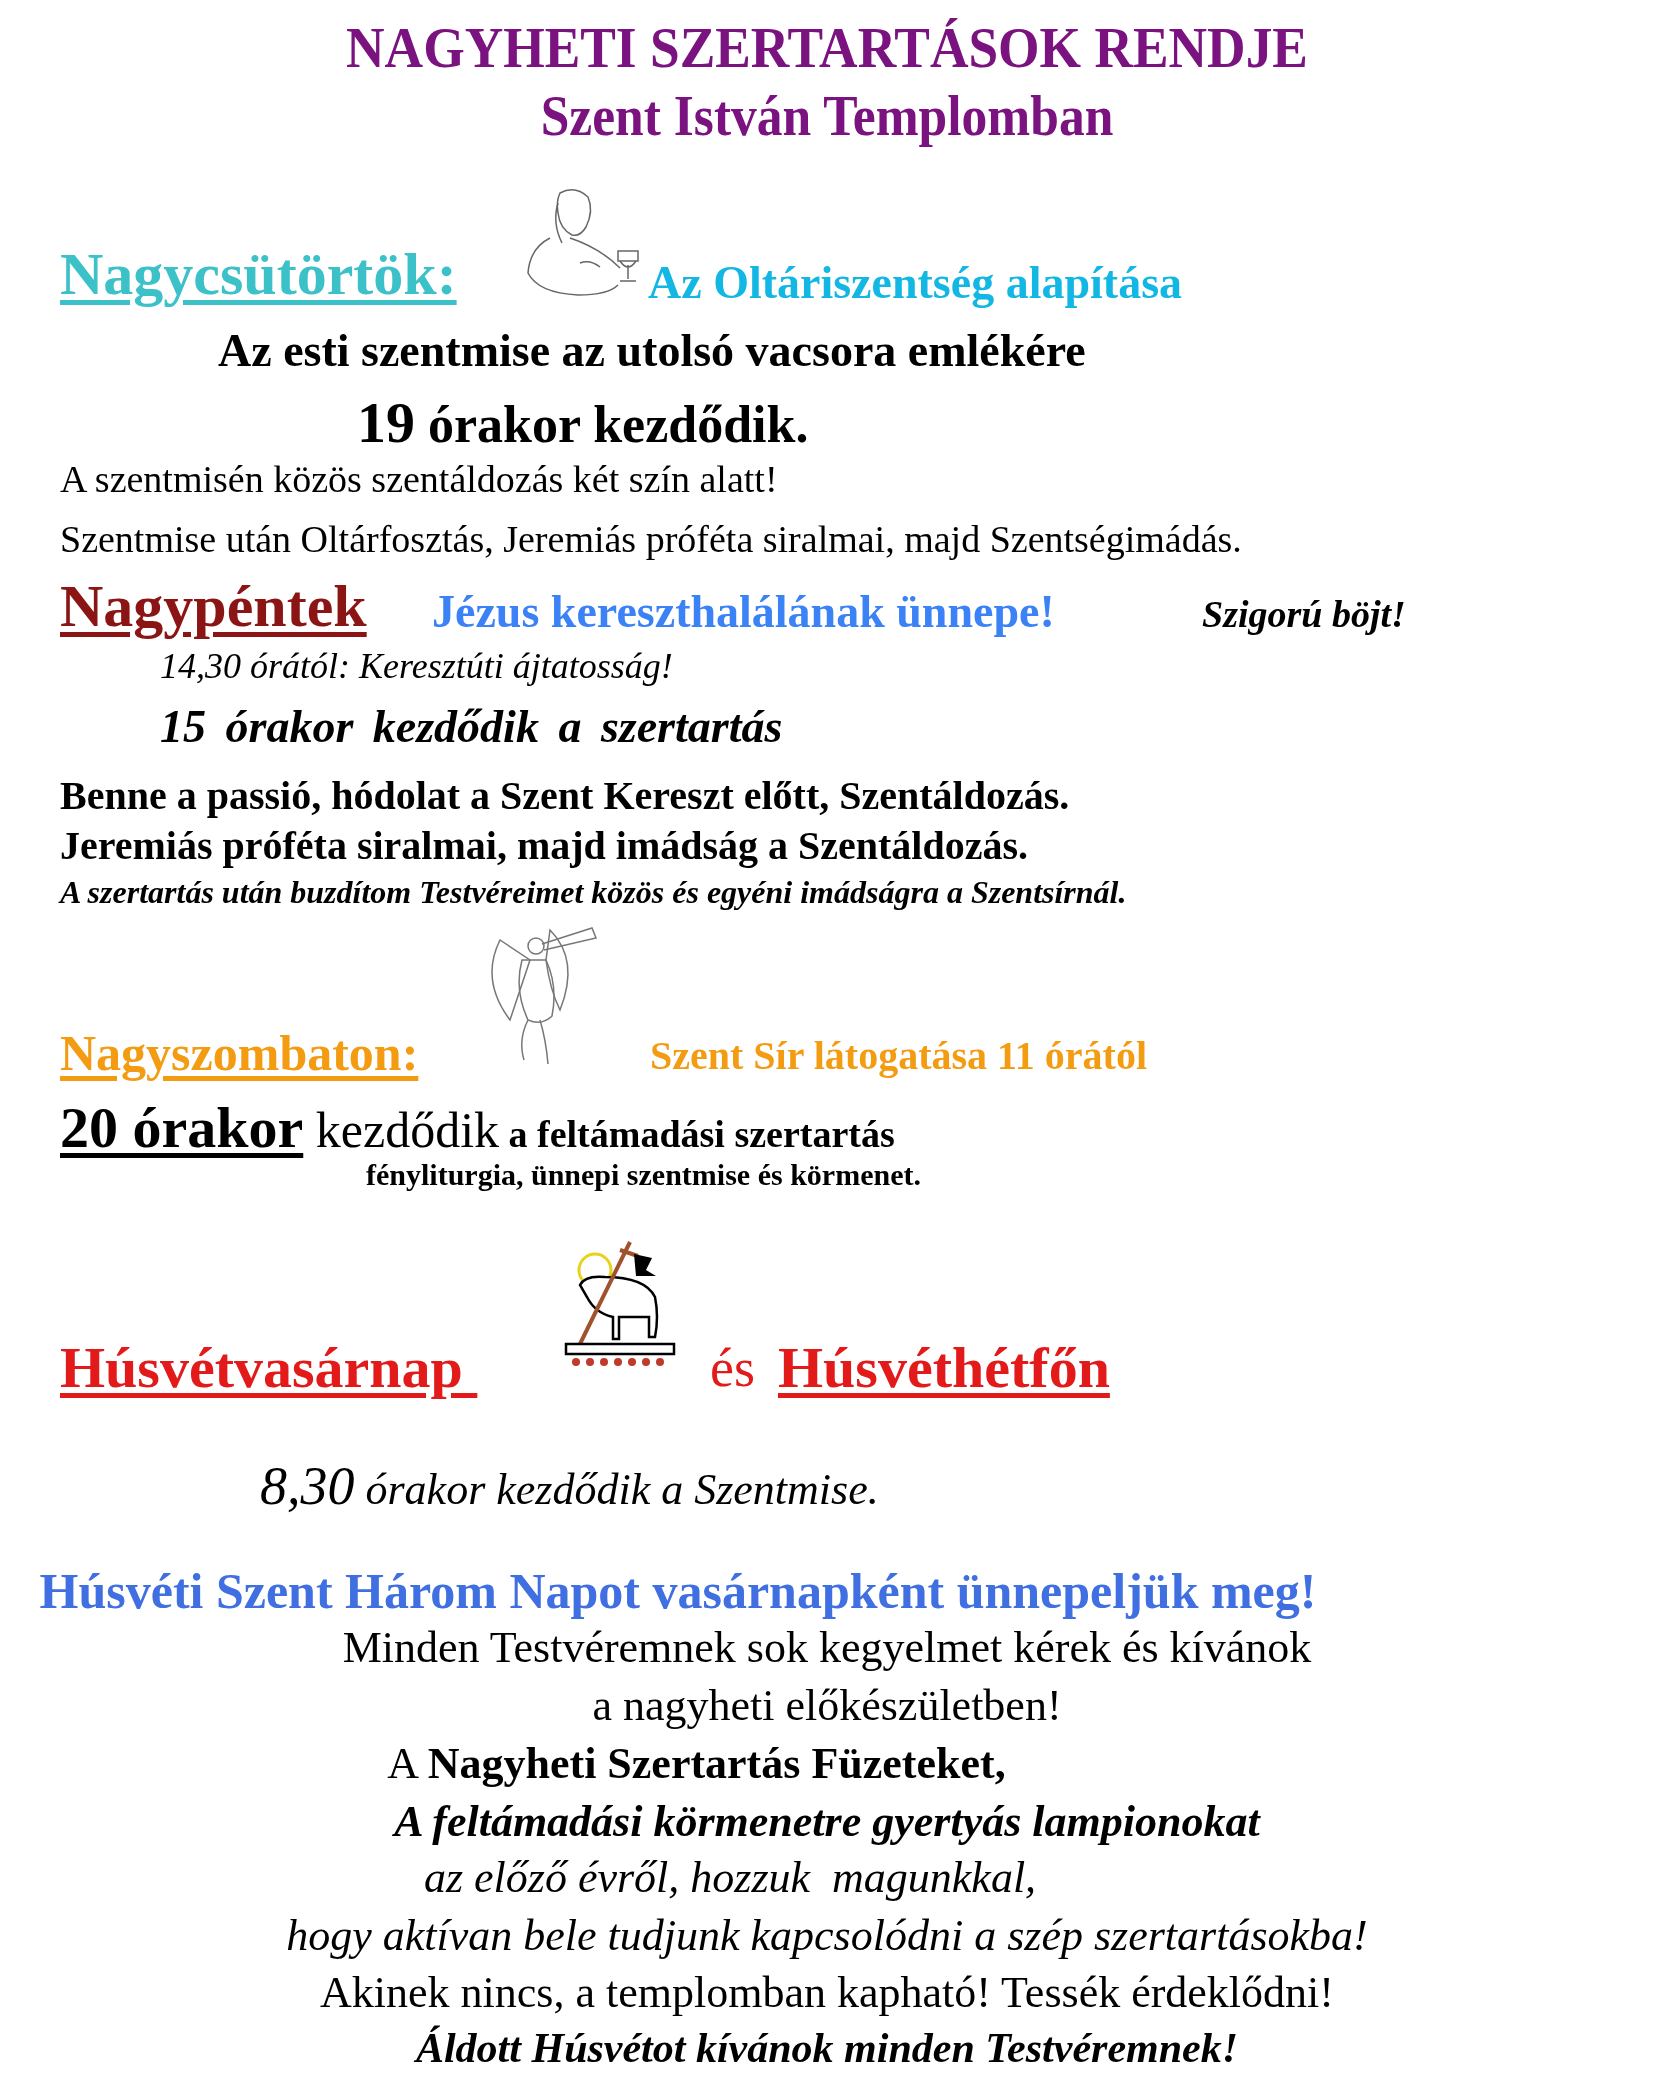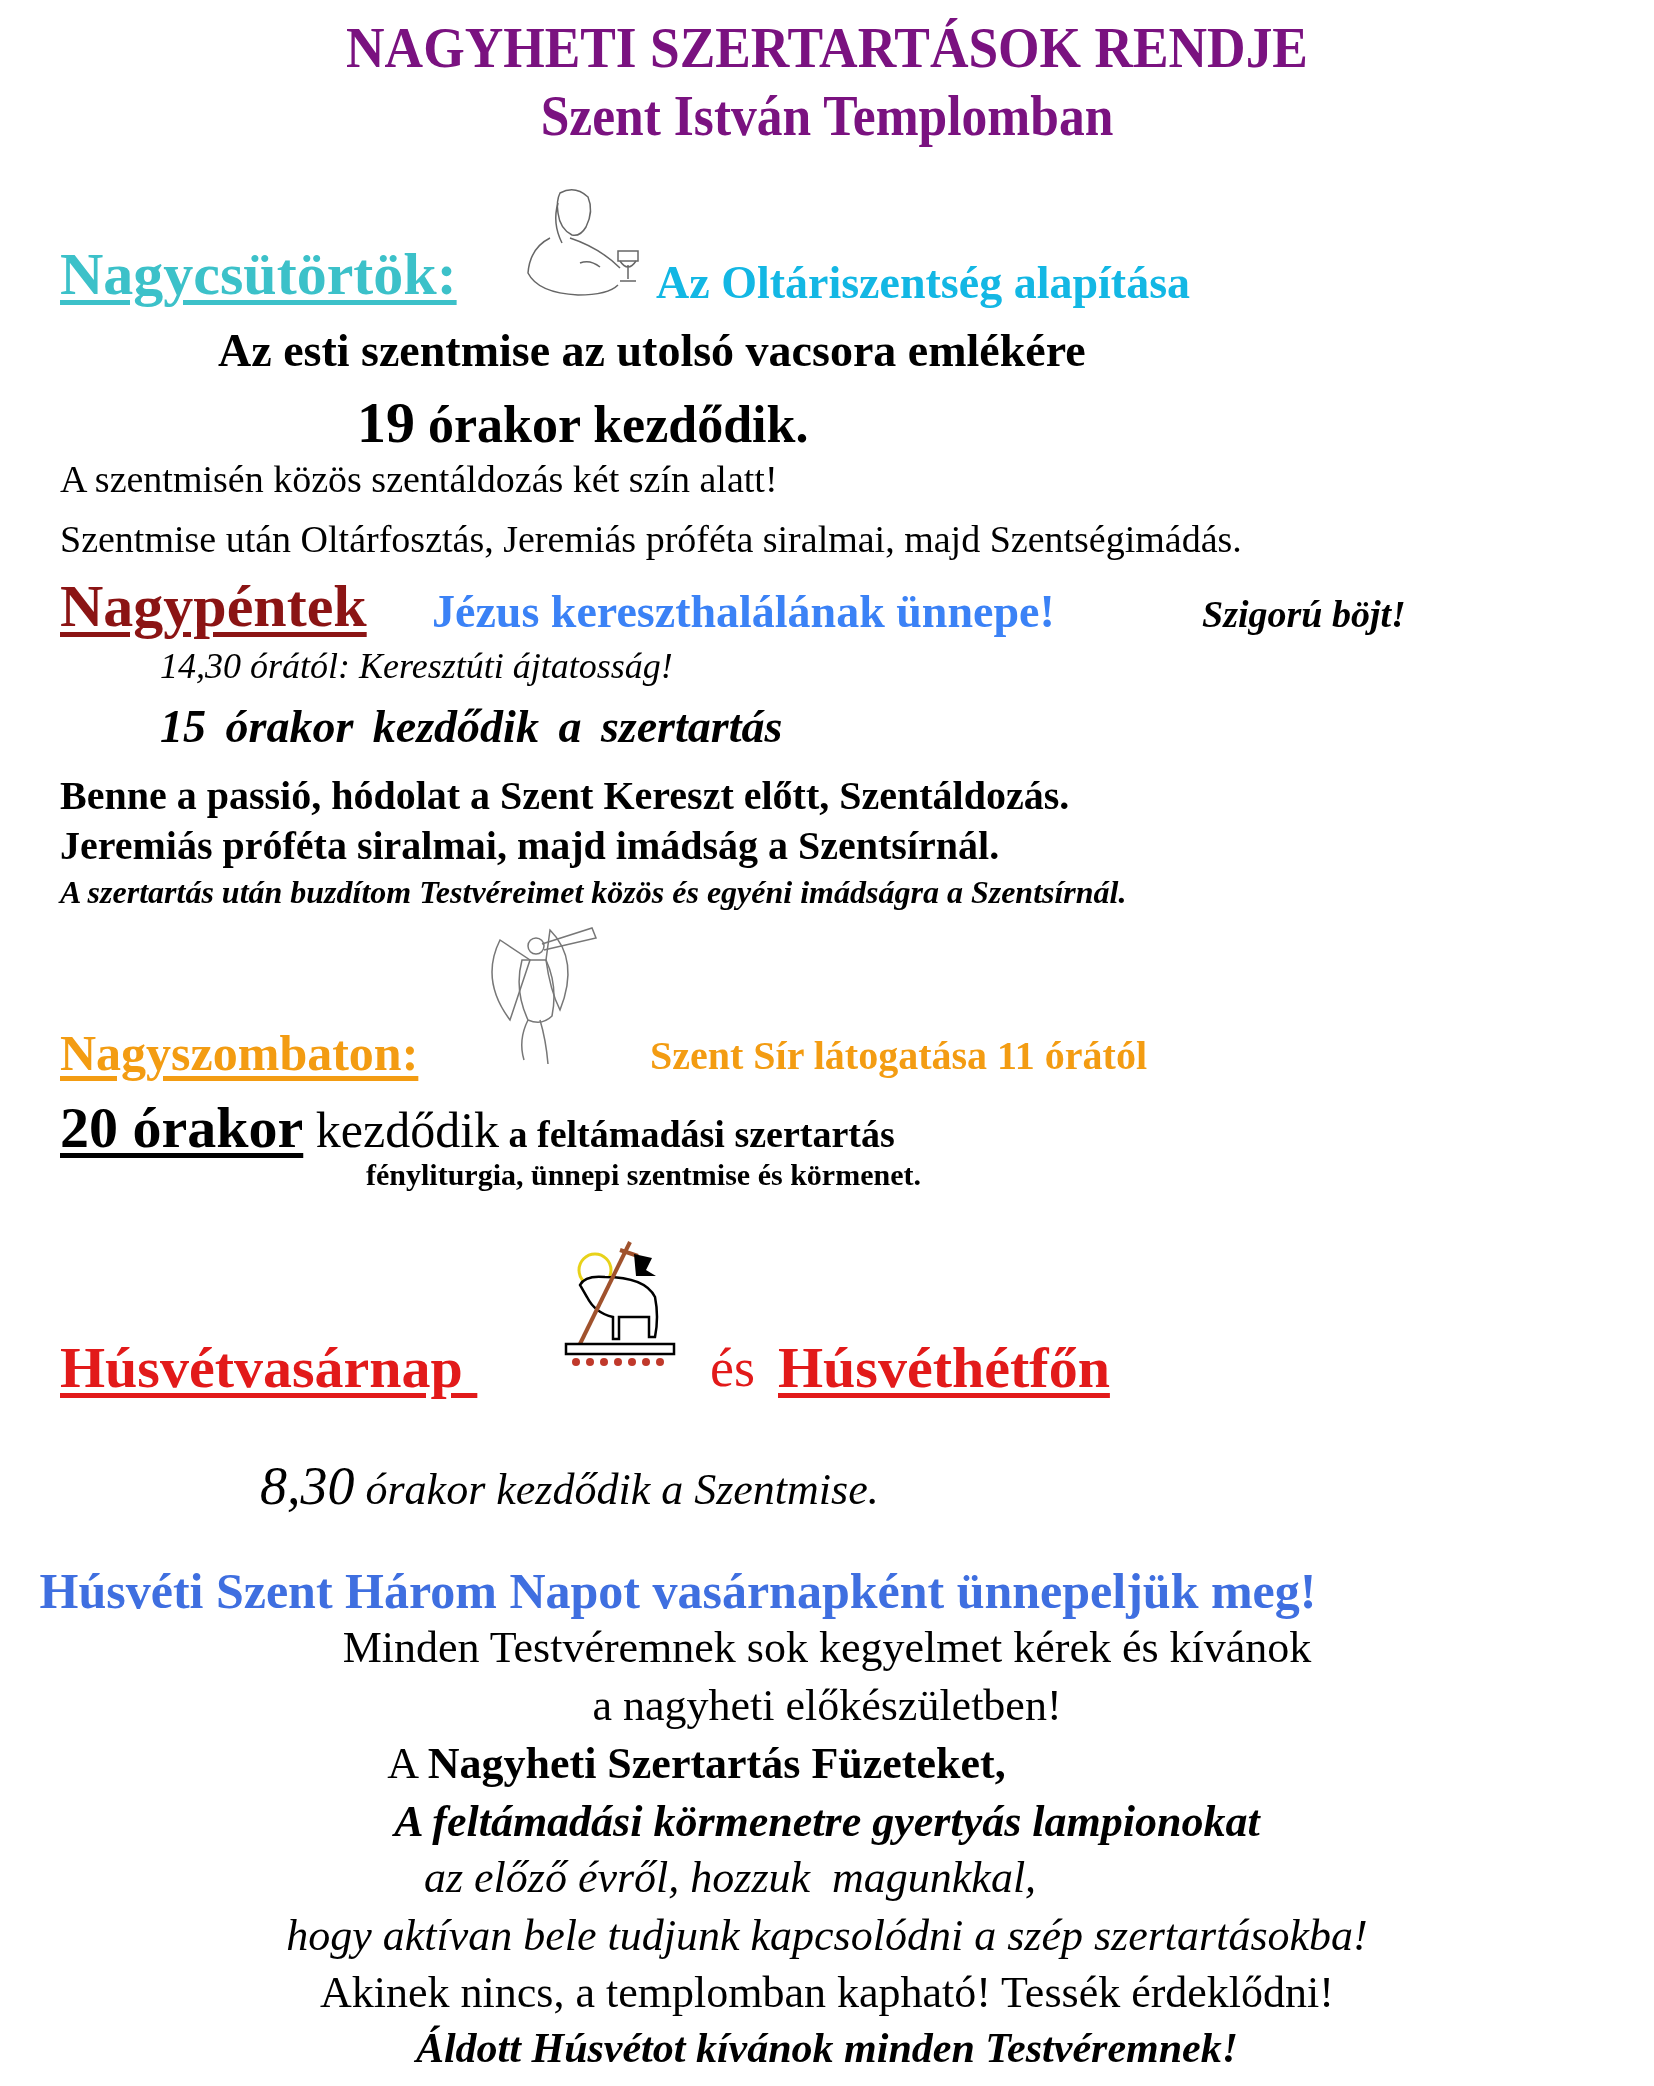--- a/index.html
+++ b/index.html
@@ -8,21 +8,21 @@
     .abs { position: absolute; white-space: nowrap; }
     .b { font-weight: bold; }
     .u { text-decoration: underline; text-decoration-thickness: 5px; text-underline-offset: 6px; }
 
     #title1 { left: 0; width: 1654px; text-align: center; top: 14px; font-size: 58px; font-weight: bold; color: #7a1280; transform: scaleX(0.92); transform-origin: center; }
     #title2 { left: 0; width: 1654px; text-align: center; top: 84px; font-size: 56px; font-weight: bold; color: #7a1280; transform: scaleX(0.92); transform-origin: center; }
 
     
     #thu-day { left: 60px; top: 240px; font-size: 60px; font-weight: bold; color: #3cc1c9; }
     #thu-img { left: 520px; top: 183px; width: 130px; height: 118px; }
-    #thu-sub { left: 648px; top: 256px; font-size: 46px; font-weight: bold; color: #13b7e4; margin-left: 8px; }
+    #thu-sub { left: 648px; top: 256px; font-size: 46px; font-weight: bold; color: #13b7e4; }
     #thu-l1 { left: 218px; top: 324px; font-size: 46px; font-weight: bold; }
     #thu-l2 { left: 357px; top: 389px; font-size: 52px; font-weight: bold; }
     #thu-l2 .num { font-size: 58px; }
     #thu-l3 { left: 60px; top: 457px; font-size: 38px; }
     #thu-l4 { left: 60px; top: 510px; font-size: 38px; margin-top: 7px; }
 
     
     #fri-day { left: 60px; top: 572px; font-size: 60px; font-weight: bold; color: #8b1414; }
     #fri-sub { left: 432px; top: 585px; font-size: 46px; font-weight: bold; color: #3b82f6; }
     #fri-fast { left: 1202px; top: 592px; font-size: 38px; font-weight: bold; font-style: italic; }
@@ -83,21 +83,21 @@
 <div id="thu-l2" class="abs"><span class="num">19</span><span> órakor kezdődik.</span></div>
 <div id="thu-l3" class="abs">A szentmisén közös szentáldozás két szín alatt!</div>
 <div id="thu-l4" class="abs">Szentmise után Oltárfosztás, Jeremiás próféta siralmai, majd Szentségimádás.</div>
 
 <div id="fri-day" class="abs u">Nagypéntek</div>
 <div id="fri-sub" class="abs">Jézus kereszthalálának ünnepe!</div>
 <div id="fri-fast" class="abs">Szigorú böjt!</div>
 <div id="fri-l1" class="abs">14,30  órától: Keresztúti ájtatosság!</div>
 <div id="fri-l2" class="abs">15 órakor kezdődik a szertartás</div>
 <div id="fri-l3" class="abs">Benne a passió, hódolat a Szent Kereszt előtt, Szentáldozás.</div>
-<div id="fri-l4" class="abs">Jeremiás próféta siralmai, majd imádság a Szentsírnál.</div>
+<div id="fri-l4" class="abs">Jeremiás próféta siralmai, majd imádság a Szentáldozás.</div>
 <div id="fri-l5" class="abs">A szertartás után buzdítom Testvéreimet közös és egyéni imádságra a Szentsírnál.</div>
 
 <svg id="sat-img" class="abs" viewBox="0 0 160 150">
   <g fill="none" stroke="#777" stroke-width="1.5">
     <path d="M30 20 q-20 40 10 80 q10 -30 20 -60z"></path>
     <path d="M80 10 q30 30 10 80 q-10 -20 -14 -50z"></path>
     <circle cx="66" cy="26" r="8"></circle>
     <path d="M72 24 l50 -16 l4 10 l-52 12"></path>
     <path d="M52 40 q-8 30 6 60 q14 6 24 -4 q6 -30 -6 -56z"></path>
     <path d="M58 100 q-10 20 -4 40 M70 100 q6 20 8 44"></path>

